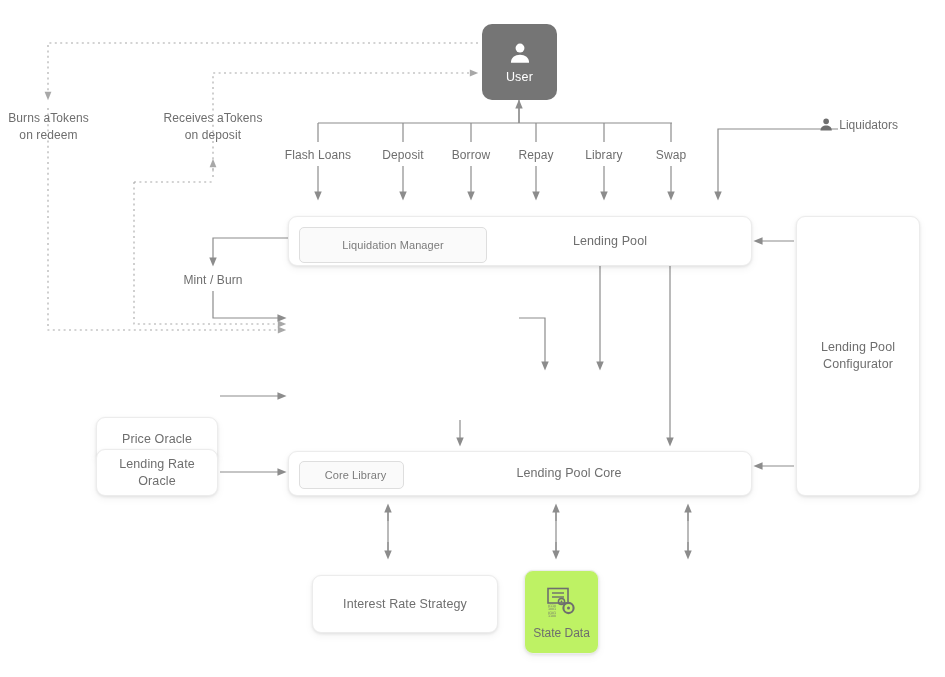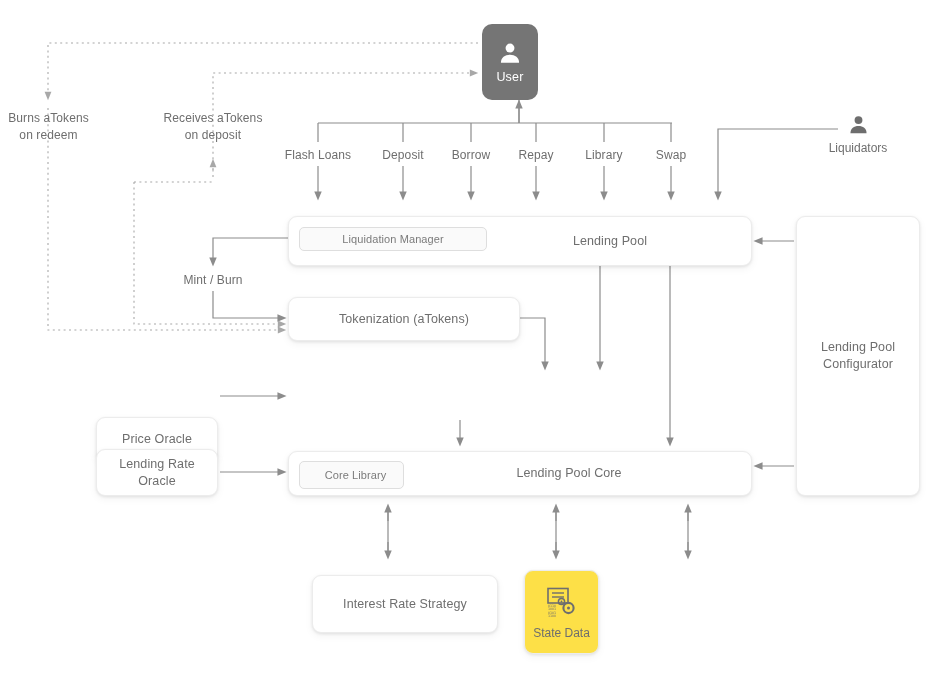--- a/index.html
+++ b/index.html
@@ -74,21 +74,21 @@
   }
   .actor-block .actor-label {
     color: #ffffff;
     font-size: 12.5px;
     letter-spacing: 0.2px;
   }
   
   .actor-plain {
     position: absolute;
     display: flex;
-    flex-direction: column;
+    flex-direction: row;
     align-items: center;
     justify-content: flex-start;
     gap: 5px;
   }
   .actor-plain .actor-label {
     color: #6e6e6e;
     font-size: 12px;
     white-space: nowrap;
   }
   
@@ -128,21 +128,21 @@
   }
   
   .icon-node {
     position: absolute;
     box-sizing: border-box;
     display: flex;
     flex-direction: column;
     align-items: center;
     justify-content: center;
     gap: 7px;
-    background: #fde047;
+    background: #bef264;
     border-radius: 9px;
     border: 1px solid #ececec;
     box-shadow: 0 1px 3px rgba(0,0,0,0.09), 0 3px 8px rgba(0,0,0,0.05);
   }
   .icon-node .icon-label {
     color: #6e6e6e;
     font-size: 12px;
     white-space: nowrap;
   }
 </style>
@@ -219,21 +219,21 @@
       <path d="M478,43 L48,43 L48,96" marker-end="url(#ahl)"></path>
       <path d="M48,108 L48,330 L282,330" marker-end="url(#ahl)"></path>
 
       <path d="M213,170 L213,73 L474,73" marker-end="url(#ahl)"></path>
       <path d="M213,177 L213,163" marker-end="url(#ahl)"></path>
       <path d="M134,182 L134,324 L282,324" marker-end="url(#ahl)"></path>
       <path d="M134,182 L213,182"></path>
     </g>
   </svg>
 
-  <div class="actor-block" style="left:482px; top:24px; width:56px; height:76px;">
+  <div class="actor-block" style="left:482px; top:24px; width:75px; height:76px;">
     <svg width="26" height="26" viewBox="0 0 24 24">
       <circle cx="12" cy="7.4" r="4.1" fill="#ffffff"></circle>
       <path d="M3.6,21 C3.6,16.3 7.3,13.6 12,13.6 C16.7,13.6 20.4,16.3 20.4,21 Z" fill="#ffffff"></path>
     </svg>
     <span class="actor-label">User</span>
   </div>
 
   <div class="actor-plain" style="left:818px; top:113px; width:80px;">
     <svg width="23" height="23" viewBox="0 0 24 24">
       <circle cx="12" cy="7.4" r="4.1" fill="#6e6e6e"></circle>
@@ -251,29 +251,26 @@
   <div class="wire-label" style="left:163px; top:272px; width:100px;">Mint / Burn</div>
 
   <div class="op-label" style="left:268px; top:148px; width:100px;">Flash Loans</div>
   <div class="op-label" style="left:363px; top:148px; width:80px;">Deposit</div>
   <div class="op-label" style="left:431px; top:148px; width:80px;">Borrow</div>
   <div class="op-label" style="left:501px; top:148px; width:70px;">Repay</div>
   <div class="op-label" style="left:564px; top:148px; width:80px;">Library</div>
   <div class="op-label" style="left:636px; top:148px; width:70px;">Swap</div>
 
   <div class="node card" style="left:288px; top:216px; width:464px; height:50px;">
-    <div class="subbox" style="left:10px; top:10px; width:188px; height:24px;">
+    <div class="subbox" style="left:10px; top:10px; width:188px; height:36px;">
       <span>Liquidation Manager</span>
     </div>
     <span style="margin-left:180px;">Lending Pool</span>
   </div>
 
-  <div class="node card" style="left:288px; top:297px; width:232px; height:44px;">
-    <span>Tokenization (aTokens)</span>
-  </div>
 
   <div class="node card" style="left:96px; top:374px; width:122px; height:45px;margin-top:43px;">
     <span>Price Oracle</span>
   </div>
 
 
   <div class="node card" style="left:96px; top:449px; width:122px; height:47px; white-space:pre-line;">
     <span>Lending Rate
 Oracle</span>
   </div>

